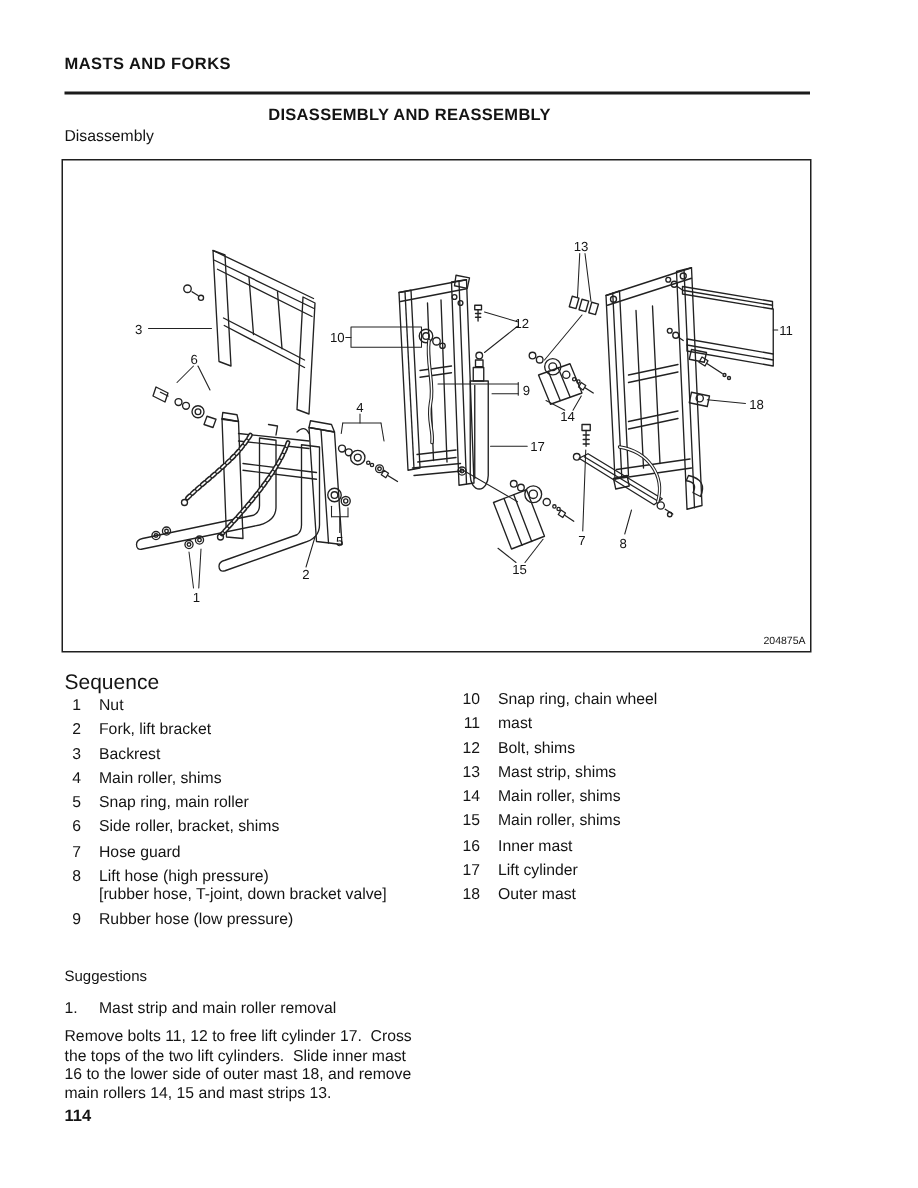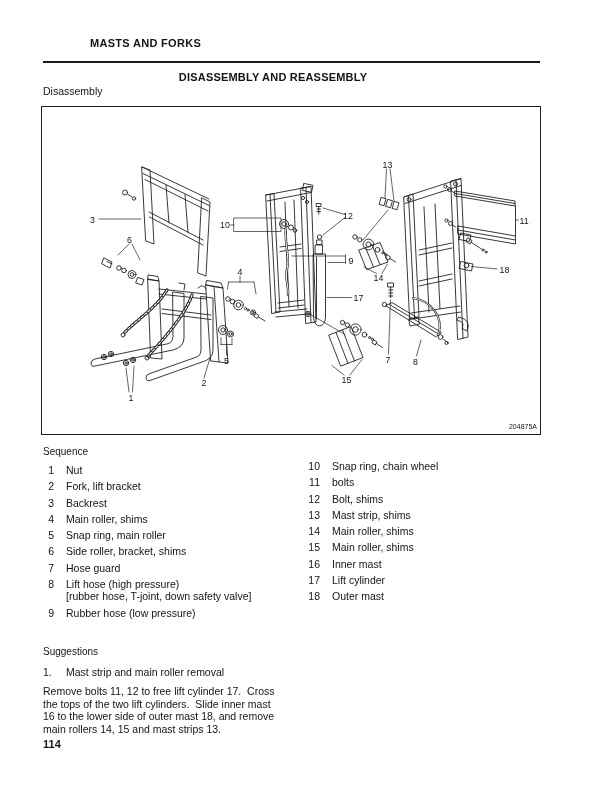--- a/index.html
+++ b/index.html
@@ -1,26 +1,26 @@
 <!DOCTYPE html>
 <html><head>
 <meta charset="utf-8">
 <style>
   html,body { margin:0; padding:0; background:#e8e8e8; }
   .page {
     position:relative; width:612px; height:792px; background:#ffffff;
     font-family:"Liberation Sans", sans-serif; color:#141414; overflow:hidden;
   }
   .abs { position:absolute; }
-  .hdr { left:43px; top:37px; font-size:11px; font-weight:bold; letter-spacing:0.3px;margin-left:47px; }
+  .hdr { left:43px; top:37px; font-size:11px; font-weight:bold; letter-spacing:0.3px; }
   .rule { left:43px; top:61px; width:497px; height:2.2px; background:#1b1b1b; }
   .sec-title { left:43px; top:71px; width:460px; text-align:center; font-size:11px; font-weight:bold; letter-spacing:0.2px; }
   .subsec { left:43px; top:85px; font-size:10.5px; }
   .figure-box { left:41px; top:106px; width:500px; height:329px; box-sizing:border-box; border:1.5px solid #1f1f1f; }
-  .seq-head { left:43px; top:446px; font-size:10px; }
+  .seq-head { left:43px; top:446px; font-size:14px; }
   .seq-col { font-size:10.5px; line-height:12.3px; }
   .seq-col .row { display:flex; margin-bottom:4px; }
   .seq-col .n { flex:none; text-align:right; }
   .col-left { left:41px; top:464px; width:252px; }
   .col-left .n { width:13px; }
   .col-right { left:299px; top:460px; width:258px; }
   .col-right .n { width:21px; }
   .seq-col .t { margin-left:12px; }
   .seq-col .t2 { display:block; }
   .sug-head { left:43px; top:646px; font-size:10px; }
@@ -343,36 +343,36 @@
     <div class="row">
         <span class="n">6</span>
         <span class="t">Side roller, bracket, shims</span>
       </div>
     <div class="row">
         <span class="n">7</span>
         <span class="t">Hose guard</span>
       </div>
     <div class="row">
         <span class="n">8</span>
-        <span class="t"><span>Lift hose (high pressure)</span><span class="t2">[rubber hose, T-joint, down safety valve]</span></span>
+        <span class="t"><span>Lift hose (high pressure)</span><span class="t2">[rubber hose, T-joint, down bracket valve]</span></span>
       </div>
     <div class="row">
         <span class="n">9</span>
         <span class="t">Rubber hose (low pressure)</span>
       </div>
   </div>
 
   <div class="abs seq-col col-right">
     <div class="row">
         <span class="n">10</span>
         <span class="t">Snap ring, chain wheel</span>
       </div>
     <div class="row">
         <span class="n">11</span>
-        <span class="t"><span class="t2">bolts</span></span>
+        <span class="t"><span class="t2">mast</span></span>
       </div>
     <div class="row">
         <span class="n">12</span>
         <span class="t">Bolt, shims</span>
       </div>
     <div class="row">
         <span class="n">13</span>
         <span class="t">Mast strip, shims</span>
       </div>
     <div class="row">

